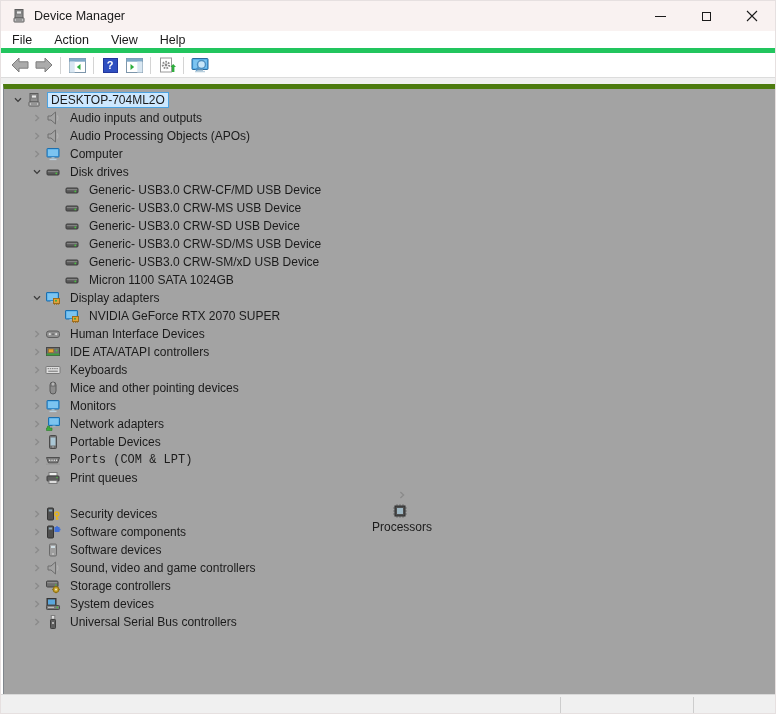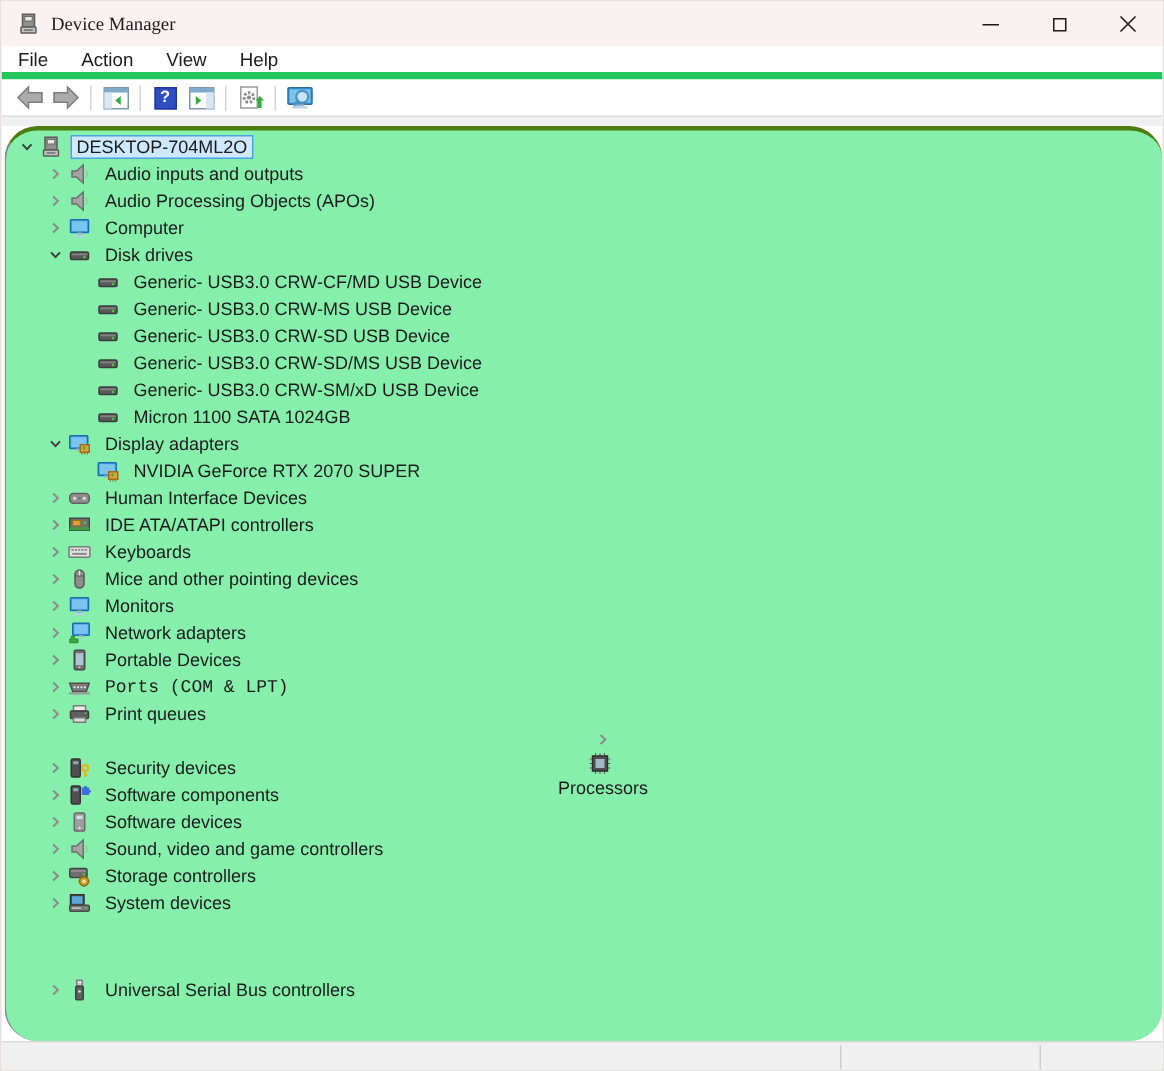--- a/index.html
+++ b/index.html
@@ -7,40 +7,40 @@
   body {
     font-family: "Liberation Sans", "DejaVu Sans", sans-serif;
     background:#ffffff;
     -webkit-font-smoothing: antialiased;
   }
   .window { width:776px; height:714px; display:flex; flex-direction:column; background:#fff; overflow:hidden; border:1px solid #e6e0e0; }
 
   
   .titlebar { height:30px; background:#f9f2f1; display:flex; align-items:center; flex:none; }
   .titlebar .appicon { width:16px; height:16px; margin-left:10px; flex:none; }
-  .titlebar .title { font-size:12.5px; color:#1b1b1b; margin-left:7px; flex:1 1 auto; white-space:nowrap;font-family:Liberation Serif, serif; }
+  .titlebar .title { font-size:12.5px; color:#1b1b1b; margin-left:7px; flex:1 1 auto; white-space:nowrap; }
   .win-btn { width:46px; height:30px; display:flex; align-items:center; justify-content:center; flex:none; cursor:default; }
   .glyph-min { width:11px; height:1px; background:#1b1b1b; display:block; }
   .glyph-max { width:9px; height:9px; border:1px solid #1b1b1b; display:block; }
   .glyph-close { width:12px; height:12px; display:block; }
 
   
   .menubar { height:22px; background:#ffffff; display:flex; align-items:center; padding-left:3px; border-bottom:5px solid #22c55e; flex:none; }
   .menu-item { font-size:12.5px; color:#1b1b1b; padding:2px 8px; margin-right:6px; white-space:nowrap; }
 
   
   .toolbar { height:25px; background:#ffffff; display:flex; align-items:center; padding-left:7px; border-bottom:1px solid #dcdcdc; flex:none; }
   .tb-btn { width:24px; height:22px; display:flex; align-items:center; justify-content:center; flex:none; }
   .tb-sep { width:1px; height:17px; background:#d4d4d4; margin:0 4px; flex:none; }
   .helpbox { width:15px; height:15px; background:#2f4fc0; border:1px solid #22369c; color:#ffffff; font-size:11px; font-weight:bold; display:flex; align-items:center; justify-content:center; }
 
   .gapstrip { height:6px; background:#f0f0f0; flex:none; }
 
   
-  .content { flex:1 1 auto; background:#86efac; margin-left:2px; border-top:3px solid #4d7c0f; border-left:1px solid #80868c; padding-top:2px; overflow:hidden;border-radius:22px; }
+  .content { flex:1 1 auto; background:#a3a3a3; margin-left:2px; border-top:5px solid #4d7c0f; border-left:1px solid #80868c; padding-top:2px; overflow:hidden; }
   .trow { height:18px; display:flex; align-items:center; font-size:12px; color:#1b1b1b; white-space:nowrap; }
   .trow .chev { width:16px; height:16px; display:flex; align-items:center; justify-content:center; flex:none; }
   .trow .ticon { width:16px; height:16px; margin-right:5px; flex:none; display:flex; align-items:center; justify-content:center; }
   .trow .lbl { padding:0 3px; border:1px solid transparent; line-height:14px; }
   .trow .lbl.sel { background:#cde8ff; border:1px solid #4ca2e0; }
 
   
   .statusbar { height:19px; background:#f0f0f0; border-top:1px solid #d9d9d9; position:relative; flex:none; }
   .sb-div { position:absolute; top:2px; bottom:0; width:1px; background:#cdcdcd; }
   .sb-div.d1 { left:559px; }
@@ -589,21 +589,21 @@
           <svg width="16" height="16" viewBox="0 0 16 16">
             <rect x="2" y="2.5" width="9" height="7" fill="#4f4f4f" stroke="#333333"></rect>
             <rect x="3" y="3.5" width="7" height="5" fill="#5aa7dd"></rect>
             <rect x="1.5" y="9.5" width="13" height="4" rx="0.8" fill="#7a7a7a" stroke="#4a4a4a"></rect>
             <rect x="3" y="10.8" width="6" height="1.2" fill="#bdbdbd"></rect>
             <circle cx="12.3" cy="11.4" r="0.8" fill="#49c63e"></circle>
           </svg>
         </span>
         <span class="lbl">System devices</span>
       </div>
-      <div class="trow" style="padding-left: 25px; margin-top: 40px;">
+      <div class="trow" style="padding-left: 25px;">
         <span class="chev">
           <svg width="10" height="10" viewBox="0 0 10 10">
             <path d="M3.4,2 L6.6,5 L3.4,8" fill="none" stroke="#8a8a8a" stroke-width="1.3"></path>
           </svg>
         </span>
         <span class="ticon">
           <svg width="16" height="16" viewBox="0 0 16 16">
             <rect x="6.2" y="1.5" width="3.6" height="4" fill="#c4c4c4" stroke="#7f7f7f"></rect>
             <rect x="7" y="2.3" width="0.8" height="1.2" fill="#ffffff"></rect>
             <rect x="8.3" y="2.3" width="0.8" height="1.2" fill="#ffffff"></rect>

